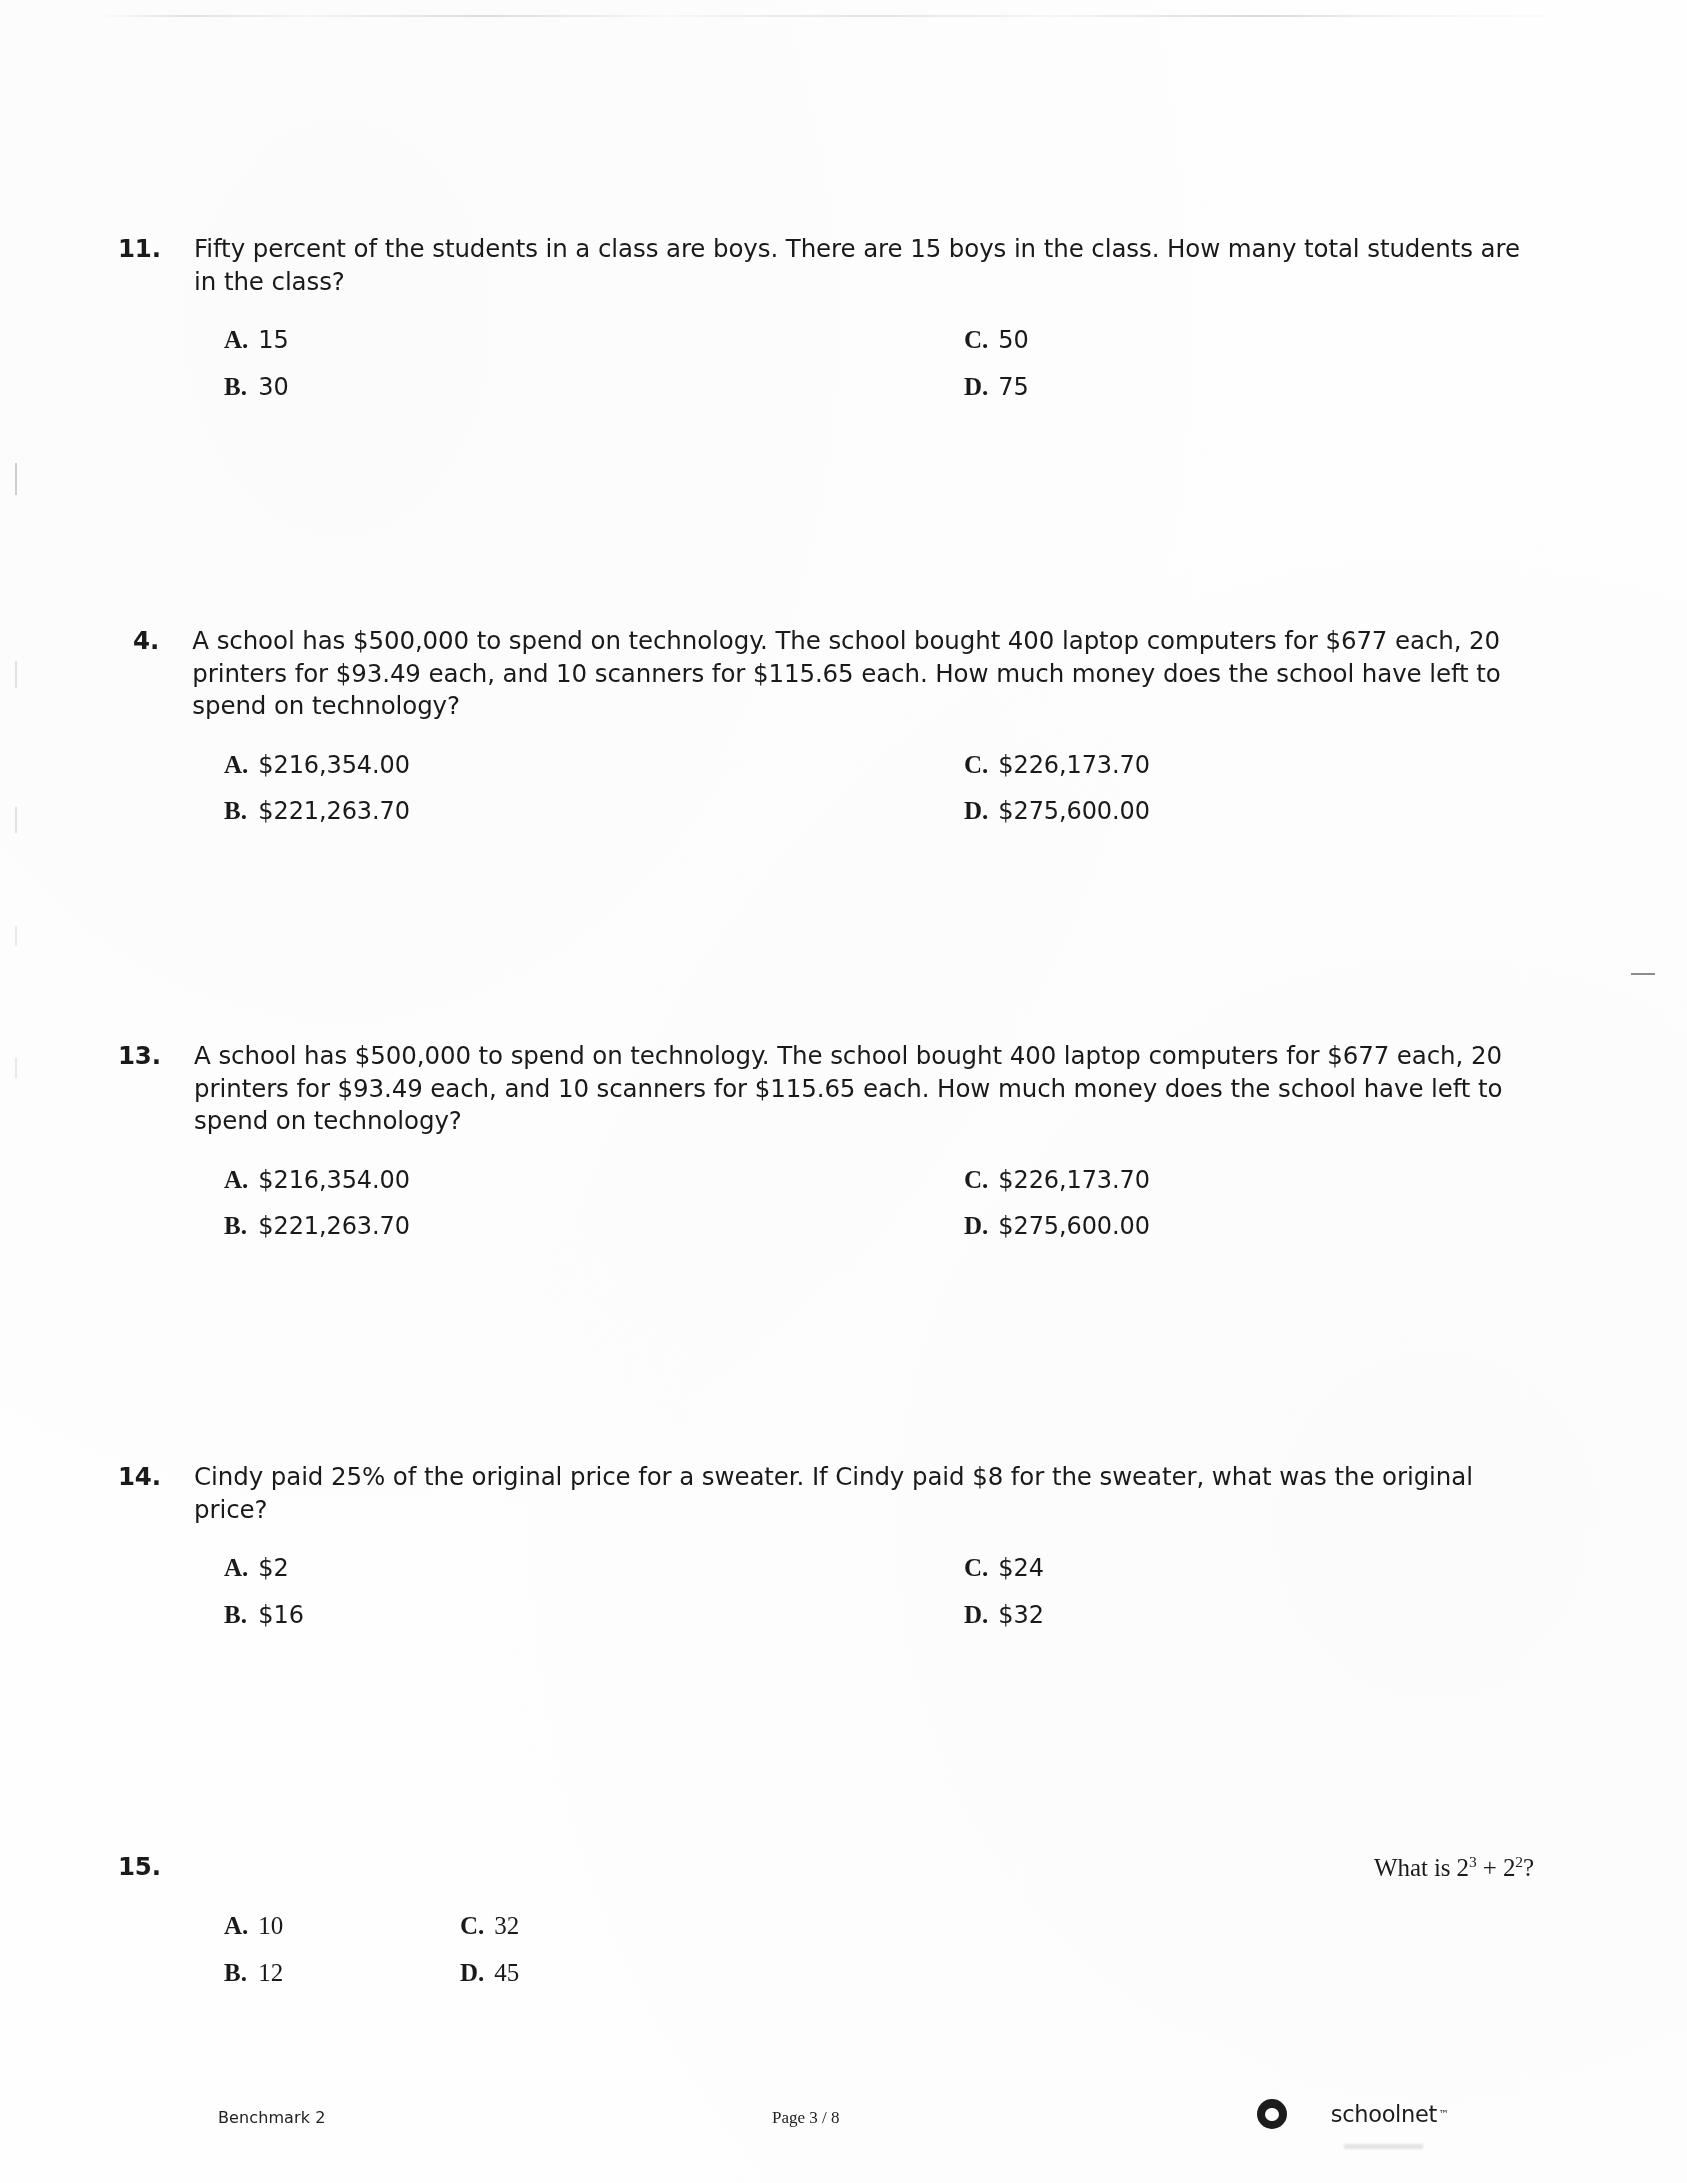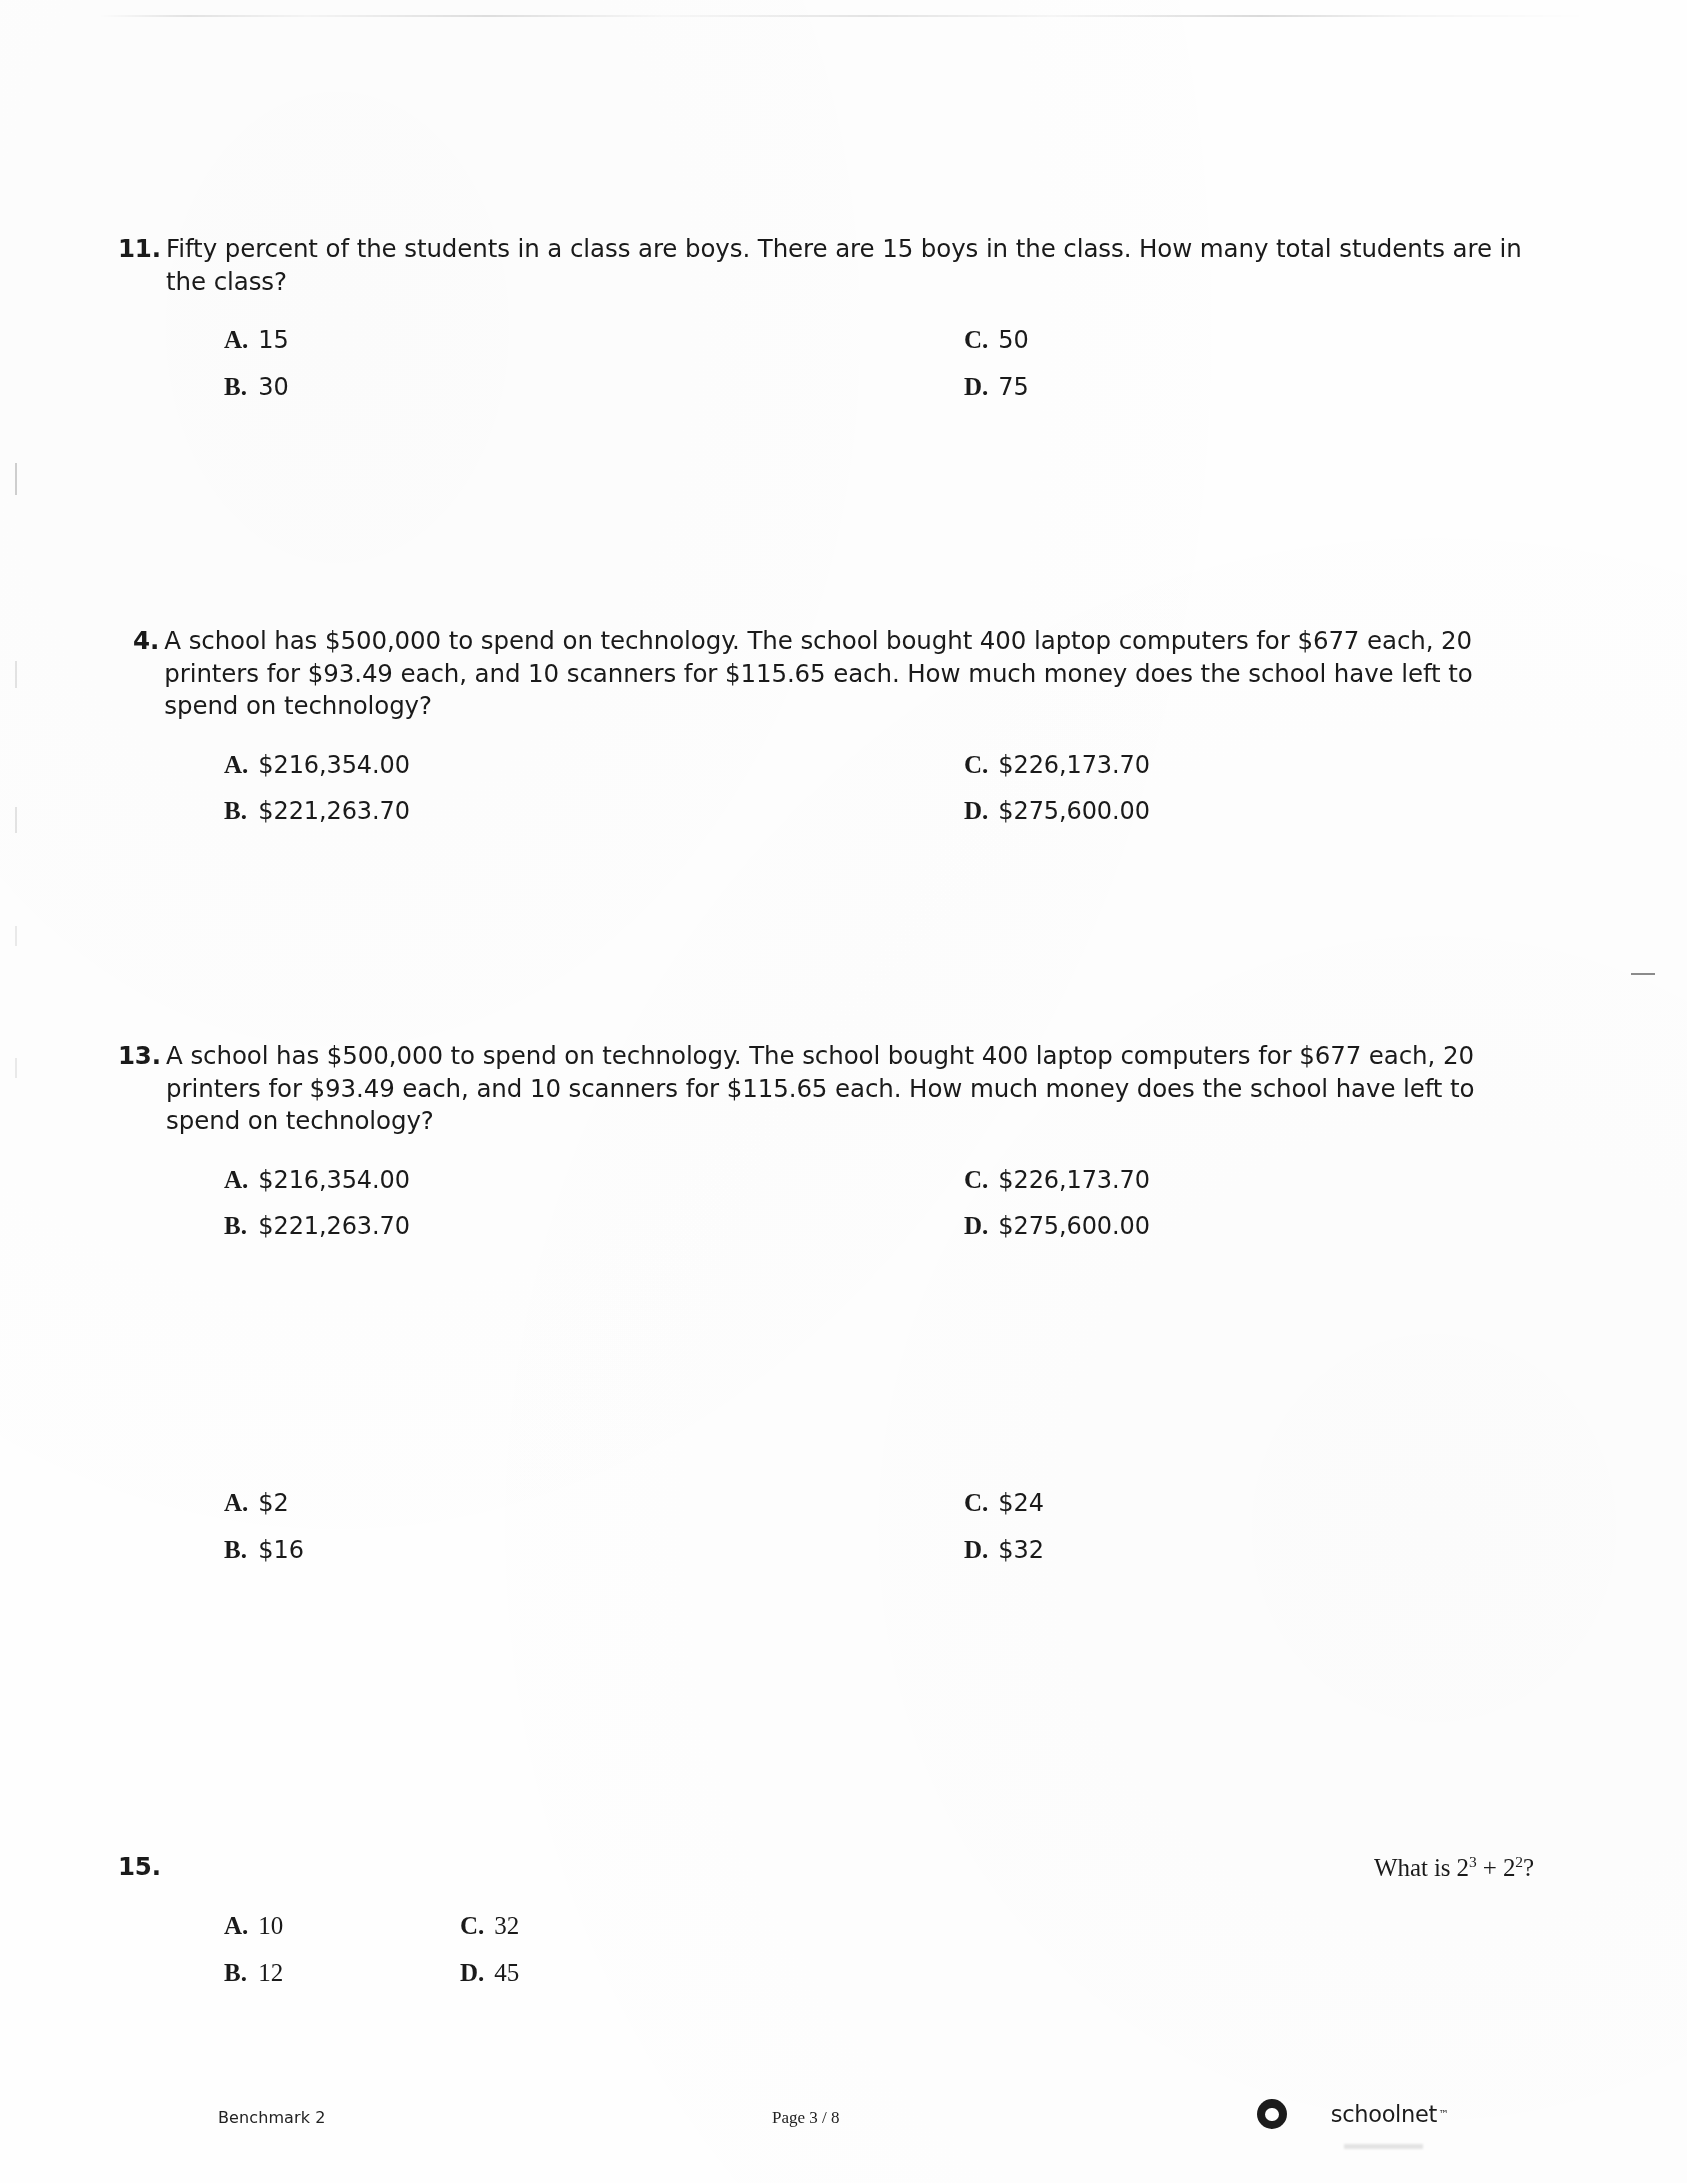--- a/index.html
+++ b/index.html
@@ -97,20 +97,21 @@
     flex: 0 0 auto;
     text-align: right;
     padding-right: 5.3px;
     letter-spacing: -0.2px;
   }
   .q-text {
     font-size: 24.5px;
     line-height: 1.33;
     flex: 1 1 auto;
     letter-spacing: -0.1px;
+    margin-left: 28px;
   }
   .q-text.serif {
     font-family: "Liberation Serif", serif;
     font-size: 25px;
     text-align: right;
   }
 
   .choices {
     position: relative;
     margin-top: 28px;
@@ -316,20 +317,24 @@
           </div>
           <div class="choice">
             <span class="choice-letter">D.</span>
             <span class="choice-val">$275,600.00</span>
           </div>
         </div>
       </div>
     </div>
 
     <div class="question-block" style="top: 1461px;">
+      <div class="q-head">
+        <div class="q-num">14.</div>
+        <div class="q-text">Cindy paid 25% of the original price for a sweater. If Cindy paid $8 for the sweater, what was the original price?</div>
+      </div>
       <div class="choices" style="height: 106px;">
         <div class="choice-col col-left">
           <div class="choice">
             <span class="choice-letter">A.</span>
             <span class="choice-val">$2</span>
           </div>
           <div class="choice">
             <span class="choice-letter">B.</span>
             <span class="choice-val">$16</span>
           </div>

